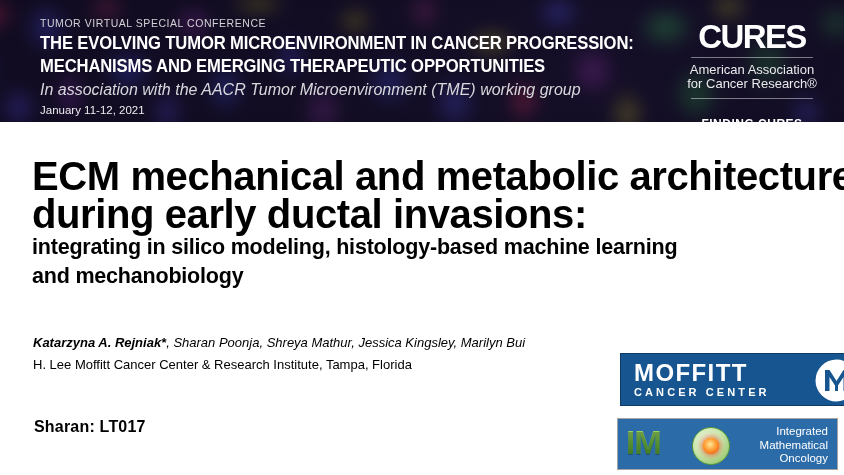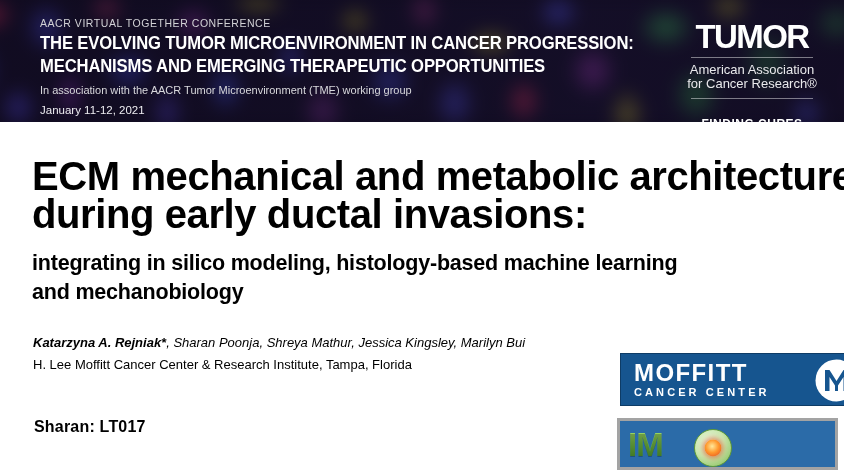--- a/index.html
+++ b/index.html
@@ -89,24 +89,25 @@
     font-size: 17.5px;
     letter-spacing: -.15px;
     line-height: 20px;
     white-space: nowrap;
     transform: scaleX(.95);
     transform-origin: left center;
     margin-top: 3px;
   }
   #assoc {
     color: #d8d8dc;
-    font-size: 11px;
+    font-size: 16px;
     line-height: 14px;
     margin-top: 7px;
     white-space: nowrap;
+    font-style: italic;
   }
   #dates {
     color: #ededf1;
     font-size: 11.5px;
     line-height: 15px;
     margin-top: 6px;
     white-space: nowrap;
   }
 
   
@@ -179,21 +180,21 @@
   }
   .subtitle-line {
     font-size: 21.5px;
     font-weight: bold;
     color: #000000;
     line-height: 29px;
     letter-spacing: -.2px;
     white-space: nowrap;
   }
   #subtitle {
-    margin-top: 16px;
+    margin-top: 0;
   }
 
   #authors-block {
     position: absolute;
     left: 33px;
     top: 332px;
     width: 580px;
   }
   #authors-line {
     font-size: 13px;
@@ -262,21 +263,21 @@
   }
 
   
   #imo-logo {
     position: absolute;
     left: 617px;
     top: 418px;
     width: 221px;
     height: 52px;
     box-sizing: border-box;
-    border: 3px solid #a3a3a3;
+    border: 1px solid #a3a3a3;
     background-color: #2b6ba8;
     background-image:
       radial-gradient(ellipse 60px 26px at 30px 10px, rgba(255,255,255,.13), rgba(255,255,255,0) 70%),
       radial-gradient(ellipse 70px 30px at 170px 44px, rgba(0,0,0,.18), rgba(0,0,0,0) 70%),
       radial-gradient(ellipse 40px 20px at 120px 30px, rgba(255,255,255,.08), rgba(255,255,255,0) 70%),
       linear-gradient(160deg, #3b7fbd 0%, #2364a0 50%, #1d5territory 100%);
     overflow: hidden;
     display: flex;
     align-items: center;
   }
@@ -327,29 +328,29 @@
   }
 </style>
 </head>
 <body>
 
 <div id="banner">
   <div id="banner-bg"></div>
   <div id="banner-shade"></div>
 
   <div id="banner-text">
-    <div id="eyebrow">AACR VIRTUAL TOGETHER CONFERENCE</div>
+    <div id="eyebrow">TUMOR VIRTUAL SPECIAL CONFERENCE</div>
     <div class="headline">THE EVOLVING TUMOR MICROENVIRONMENT IN CANCER PROGRESSION:</div>
     <div class="headline">MECHANISMS AND EMERGING THERAPEUTIC OPPORTUNITIES</div>
     <div id="assoc">In association with the AACR Tumor Microenvironment (TME) working group</div>
     <div id="dates">January 11-12, 2021</div>
   </div>
 
   <div id="aacr-logo">
-    <div id="aacr-mark">TUMOR</div>
+    <div id="aacr-mark">CURES</div>
     <div id="aacr-sub">
       <div>American Association</div>
       <div>for Cancer Research®</div>
     </div>
     <div id="aacr-tag">FINDING CURES TOGETHER®</div>
   </div>
 </div>
 
 <div id="title-block">
   <div class="title-line">ECM mechanical and metabolic architecture</div>
@@ -374,13 +375,18 @@
   </div>
   <svg id="moffitt-mark" viewBox="0 0 45 45">
     <circle cx="22.5" cy="22.5" r="21" fill="#ffffff"></circle>
     <path d="M11 12 L11 33 L15.5 33 L15.5 19 L21 27.5 L21 33 L24 33 L24 27.5 L29.5 19 L29.5 33 L34 33 L34 12 L29.5 12 L22.5 23 L15.5 12 Z" fill="#16558f"></path>
   </svg>
 </div>
 
 <div id="imo-logo">
   <div id="imo-letters">IM</div>
   <div id="imo-cell"></div>
+  <div id="imo-text">
+    <div>Integrated</div>
+    <div>Mathematical</div>
+    <div>Oncology</div>
+  </div>
 </div>
 
 </body></html>

